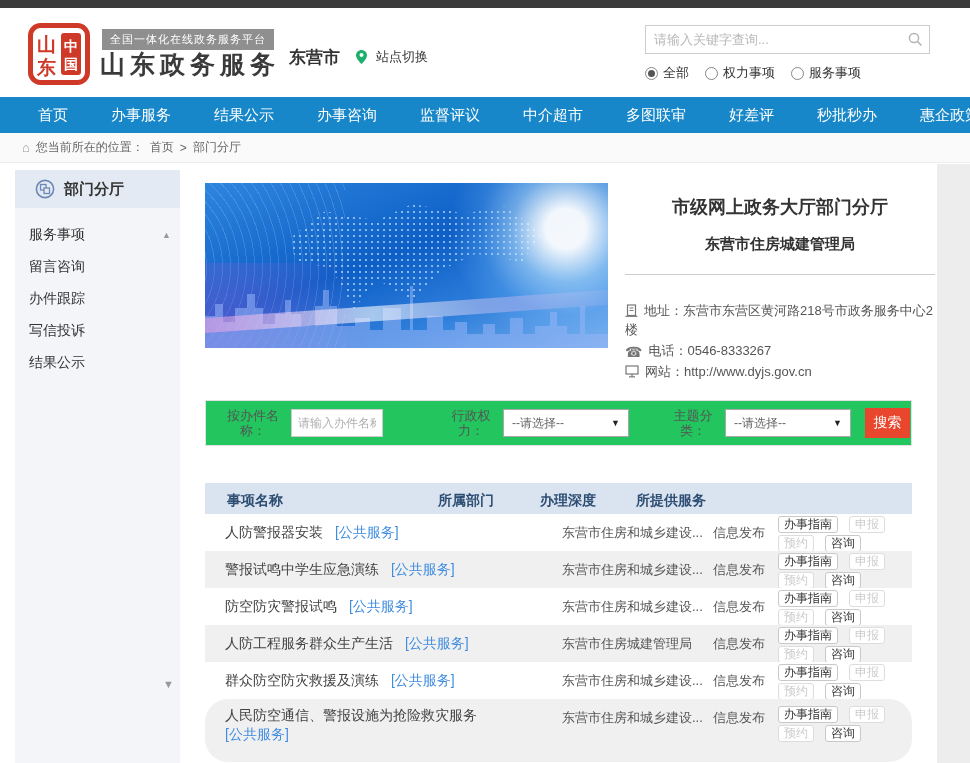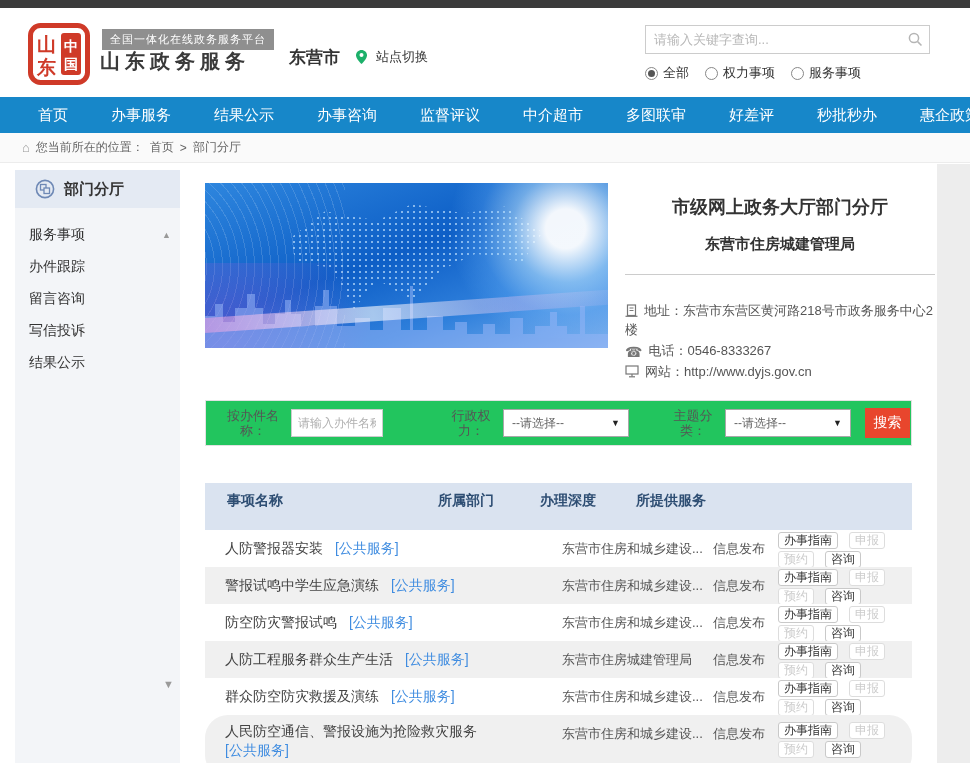--- a/index.html
+++ b/index.html
@@ -7,21 +7,21 @@
         font-family:"Liberation Sans",sans-serif;}
 
   
   .topstrip{position:absolute;left:0;top:0;width:970px;height:8px;background:#3b3b3b;}
 
   
   .header{position:absolute;left:0;top:8px;width:970px;height:89px;background:#fff;}
   .seal{position:absolute;left:28px;top:15px;}
   .badge{position:absolute;left:102px;top:21px;background:#8f8f8f;color:#fff;font-size:11px;
          padding:3px 8px;letter-spacing:1px;}
-  .sitename{position:absolute;left:100px;top:40px;font-size:20px;font-weight:bold;color:#3a3a3a;
+  .sitename{position:absolute;left:100px;top:40px;font-size:25px;font-weight:bold;color:#3a3a3a;
             letter-spacing:5px;}
   .city{position:absolute;left:289px;top:38px;font-size:17px;font-weight:bold;color:#333;}
   .siteswitch{position:absolute;left:356px;top:40px;font-size:13px;color:#333;display:flex;
               align-items:center;gap:9px;cursor:pointer;}
   .search-box{position:absolute;left:645px;top:17px;width:285px;height:29px;border:1px solid #ccc;
               display:flex;align-items:center;box-sizing:border-box;background:#fff;}
   .search-box input{flex:1;border:0;outline:0;padding:0 8px;font-size:13px;color:#333;
                     font-family:"Liberation Sans",sans-serif;background:transparent;}
   .search-box input::placeholder{color:#b8b8b8;}
   .search-icon{width:28px;display:flex;justify-content:center;cursor:pointer;}
@@ -95,21 +95,21 @@
   .f-select{width:126px;height:28px;border:1px solid #a8a8a8;box-sizing:border-box;margin-left:8px;
        display:flex;align-items:center;justify-content:space-between;padding:0 8px;font-size:12px;
        color:#666;background:#fff;cursor:pointer;}
   .f-select .arr{font-size:9px;color:#222;}
   .f-label.topic{width:48px;margin-left:40px;}
   .f-btn{margin-left:14px;width:45px;height:30px;background:#e8462d;color:#fff;border:0;
        font-size:14px;cursor:pointer;font-family:"Liberation Sans",sans-serif;}
 
   
   .table{position:absolute;left:205px;top:483px;width:707px;}
-  .t-header{position:relative;height:47px;background:#dae3f0;font-size:14px;font-weight:bold;
+  .t-header{position:relative;height:31px;background:#dae3f0;font-size:14px;font-weight:bold;
        color:#2e4e73;}
   .t-header span{position:absolute;top:9px;}
   .th-0{left:22px;} .th-1{left:233px;} .th-2{left:335px;} .th-3{left:388px;padding-left:43px;}
   .t-row{position:relative;height:37px;font-size:14px;background:#fff;}
   .t-row.alt{background:#f0f0f0;}
   .t-row.tall{height:63px;border-radius:23px;}
   .t-name{position:absolute;left:20px;top:0;width:332px;line-height:37px;white-space:nowrap;}
   .tall .t-name{line-height:19px;padding-top:7px;white-space:normal;}
   .t-title{color:#444;cursor:pointer;}
   .t-tag{color:#3f8ce0;margin-left:8px;cursor:pointer;}
@@ -208,24 +208,24 @@
         <rect x="9" y="9" width="5.5" height="5.5" fill="#e4eaf3" stroke="#6d88b5" stroke-width="1.3"></rect>
       </svg>
       <span>部门分厅</span>
     </div>
     <div class="side-items">
       <div class="side-item">
         <span>服务事项</span>
         <span class="chev">▲</span>
       </div>
       <div class="side-item">
+        <span>留言咨询</span>
+      </div>
+      <div class="side-item">
         <span>办件跟踪</span>
-      </div>
-      <div class="side-item">
-        <span>留言咨询</span>
       </div>
       <div class="side-item">
         <span>写信投诉</span>
       </div>
       <div class="side-item">
         <span>结果公示</span>
       </div>
     </div>
     <span class="side-scroll-down">▼</span>
   </div>

